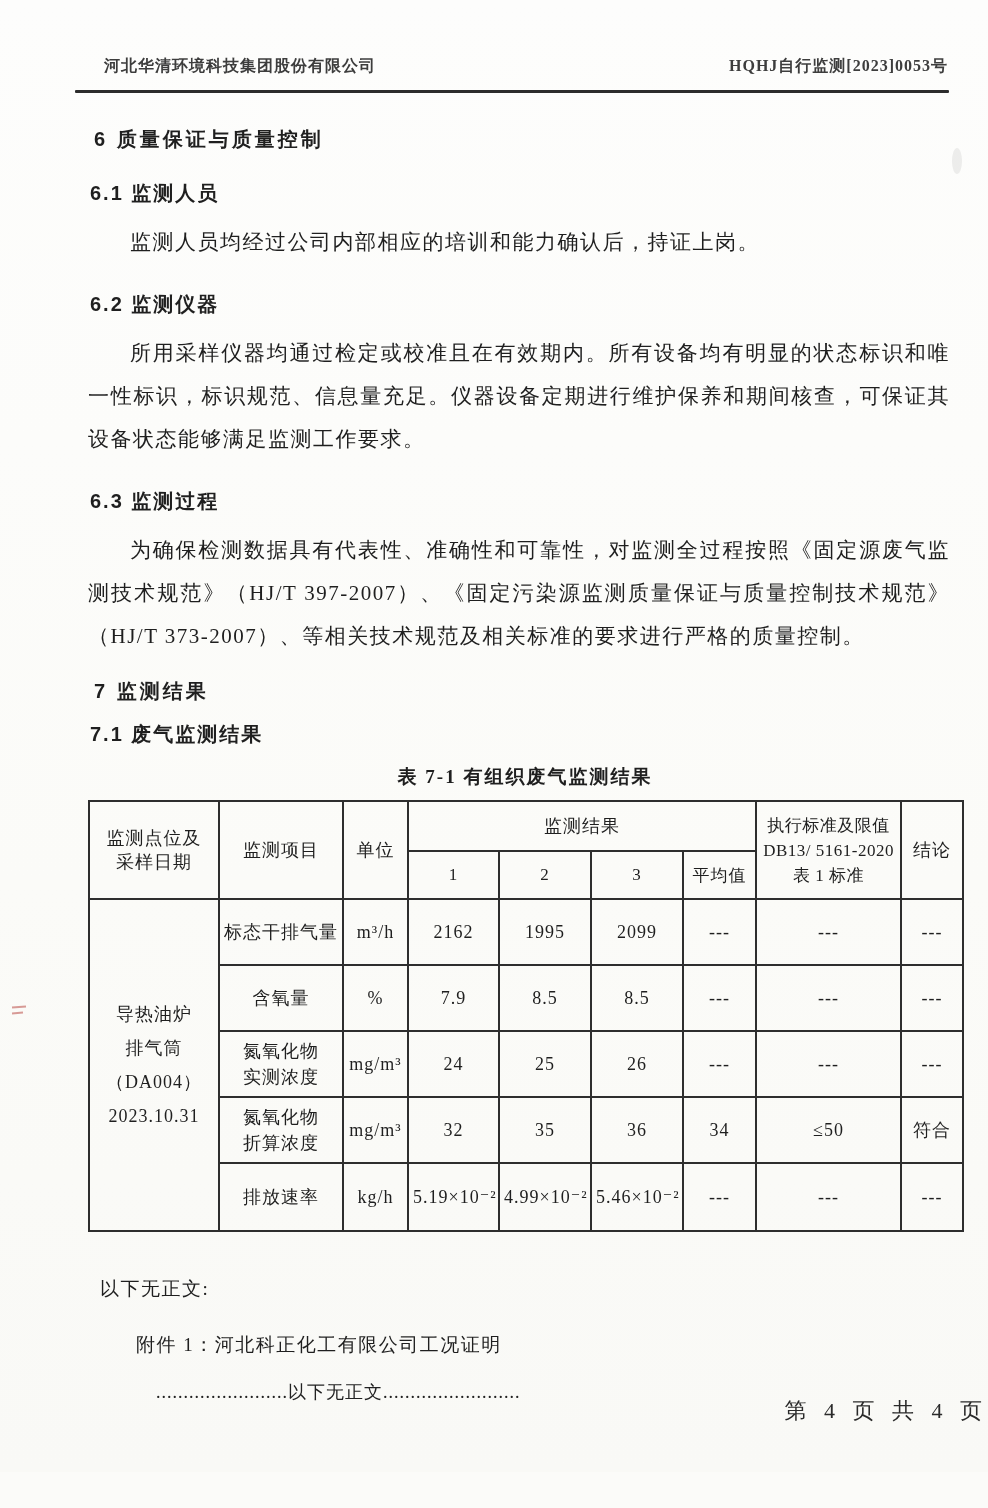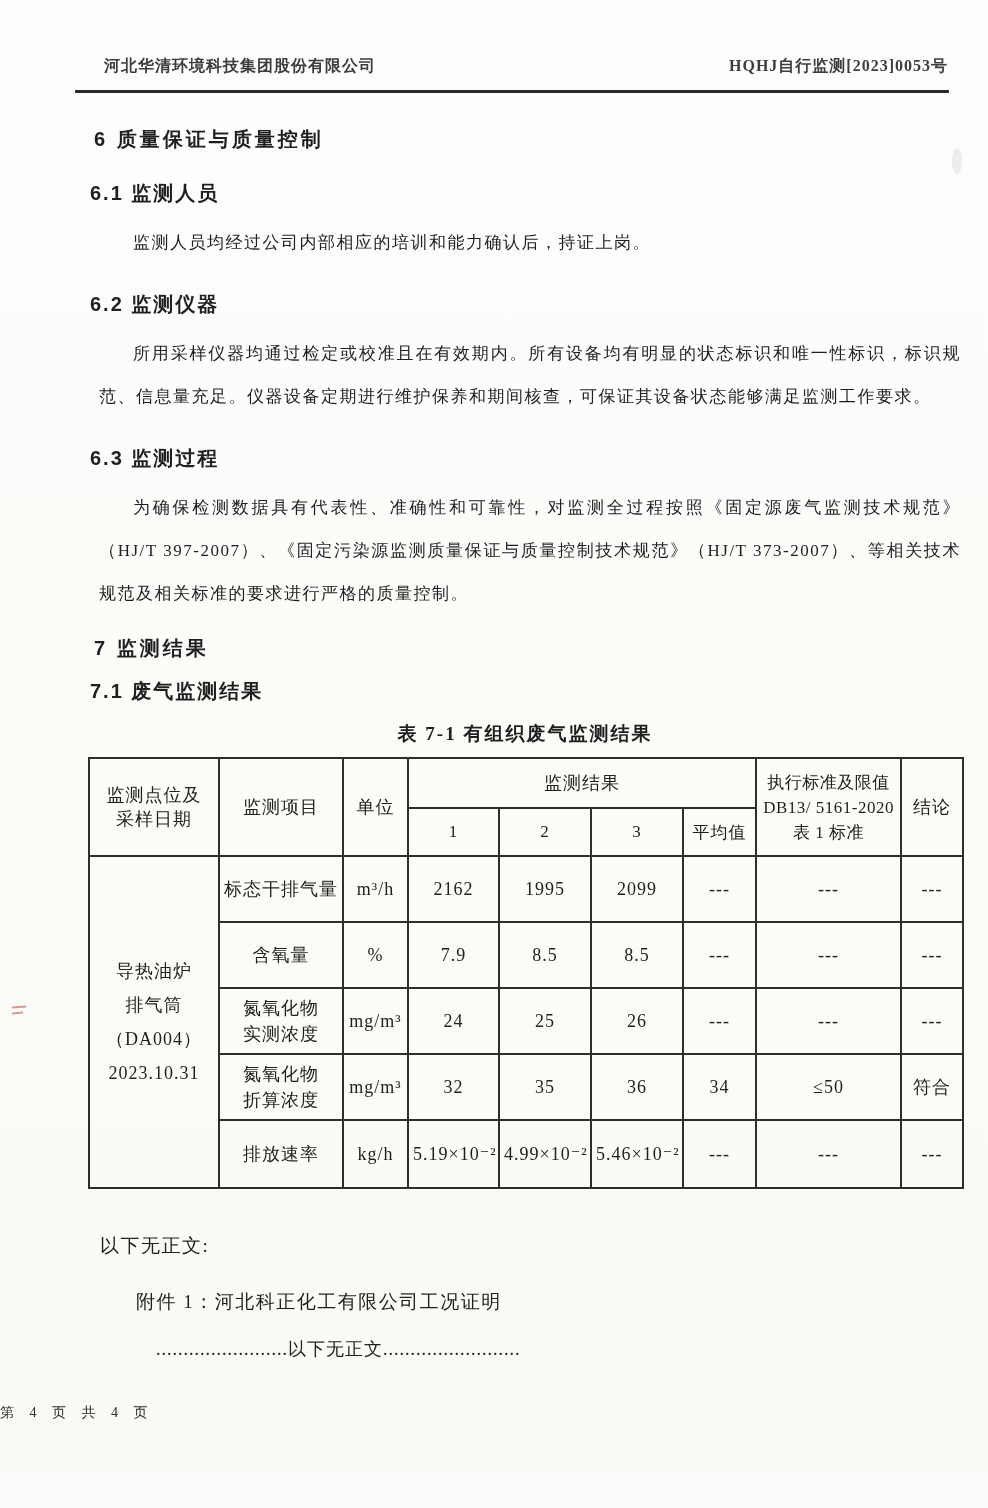--- a/index.html
+++ b/index.html
@@ -28,23 +28,23 @@
     font-family: "Liberation Sans", "DejaVu Sans", sans-serif;
     font-size: 20px; font-weight: bold; letter-spacing: 3px;
     margin: 33px 0 0 6px;
   }
   h3.h-sub {
     font-family: "Liberation Sans", "DejaVu Sans", sans-serif;
     font-size: 20px; font-weight: bold; letter-spacing: 2px;
     margin: 27px 0 0 2px;
   }
   p.body-par {
-    font-size: 17px; line-height: 43px; letter-spacing: 1.5px;
+    font-size: 21px; line-height: 43px; letter-spacing: 1.5px;
     text-align: justify; text-indent: 2em;
-    margin: 14px 0 0 11px; width: 862px;
+    margin: 14px 0 0 0; width: 862px;
   }
   h2.h-major.s7 { margin-top: 20px; }
   h3.h-sub.s71 { margin-top: 16px; font-weight: bold; }
 
   .table-caption {
     width: 874px; text-align: center;
     font-size: 19px; font-weight: 600; letter-spacing: 2px;
     margin: 16px 0 10px 0;
   }
 
@@ -73,21 +73,21 @@
   p.attach-item {
     font-size: 19px; letter-spacing: 1.5px; margin: 30px 0 0 48px;
   }
   p.end-note {
     font-size: 18px; letter-spacing: 1px; margin: 22px 0 0 68px;
     color: #222;
   }
 
   .page-footer {
     position: absolute; top: 1396px; left: 0; width: 100%;
-    text-align: left; font-size: 14px; letter-spacing: 6px; color: #2a2a2a; margin-top: 8px;
+    text-align: right; font-size: 22px; letter-spacing: 6px; color: #2a2a2a;
   }
 
   .red-mark { position: absolute; left: 12px; top: 1006px; width: 16px; height: 12px; }
   .red-mark::before, .red-mark::after {
     content: ""; position: absolute; left: 0; height: 2px; width: 14px;
     background: rgba(186, 74, 70, 0.55); transform: rotate(-4deg);
   }
   .red-mark::after { top: 6px; width: 11px; }
   .smudge {
     position: absolute; top: 148px; right: 26px; width: 10px; height: 26px;

